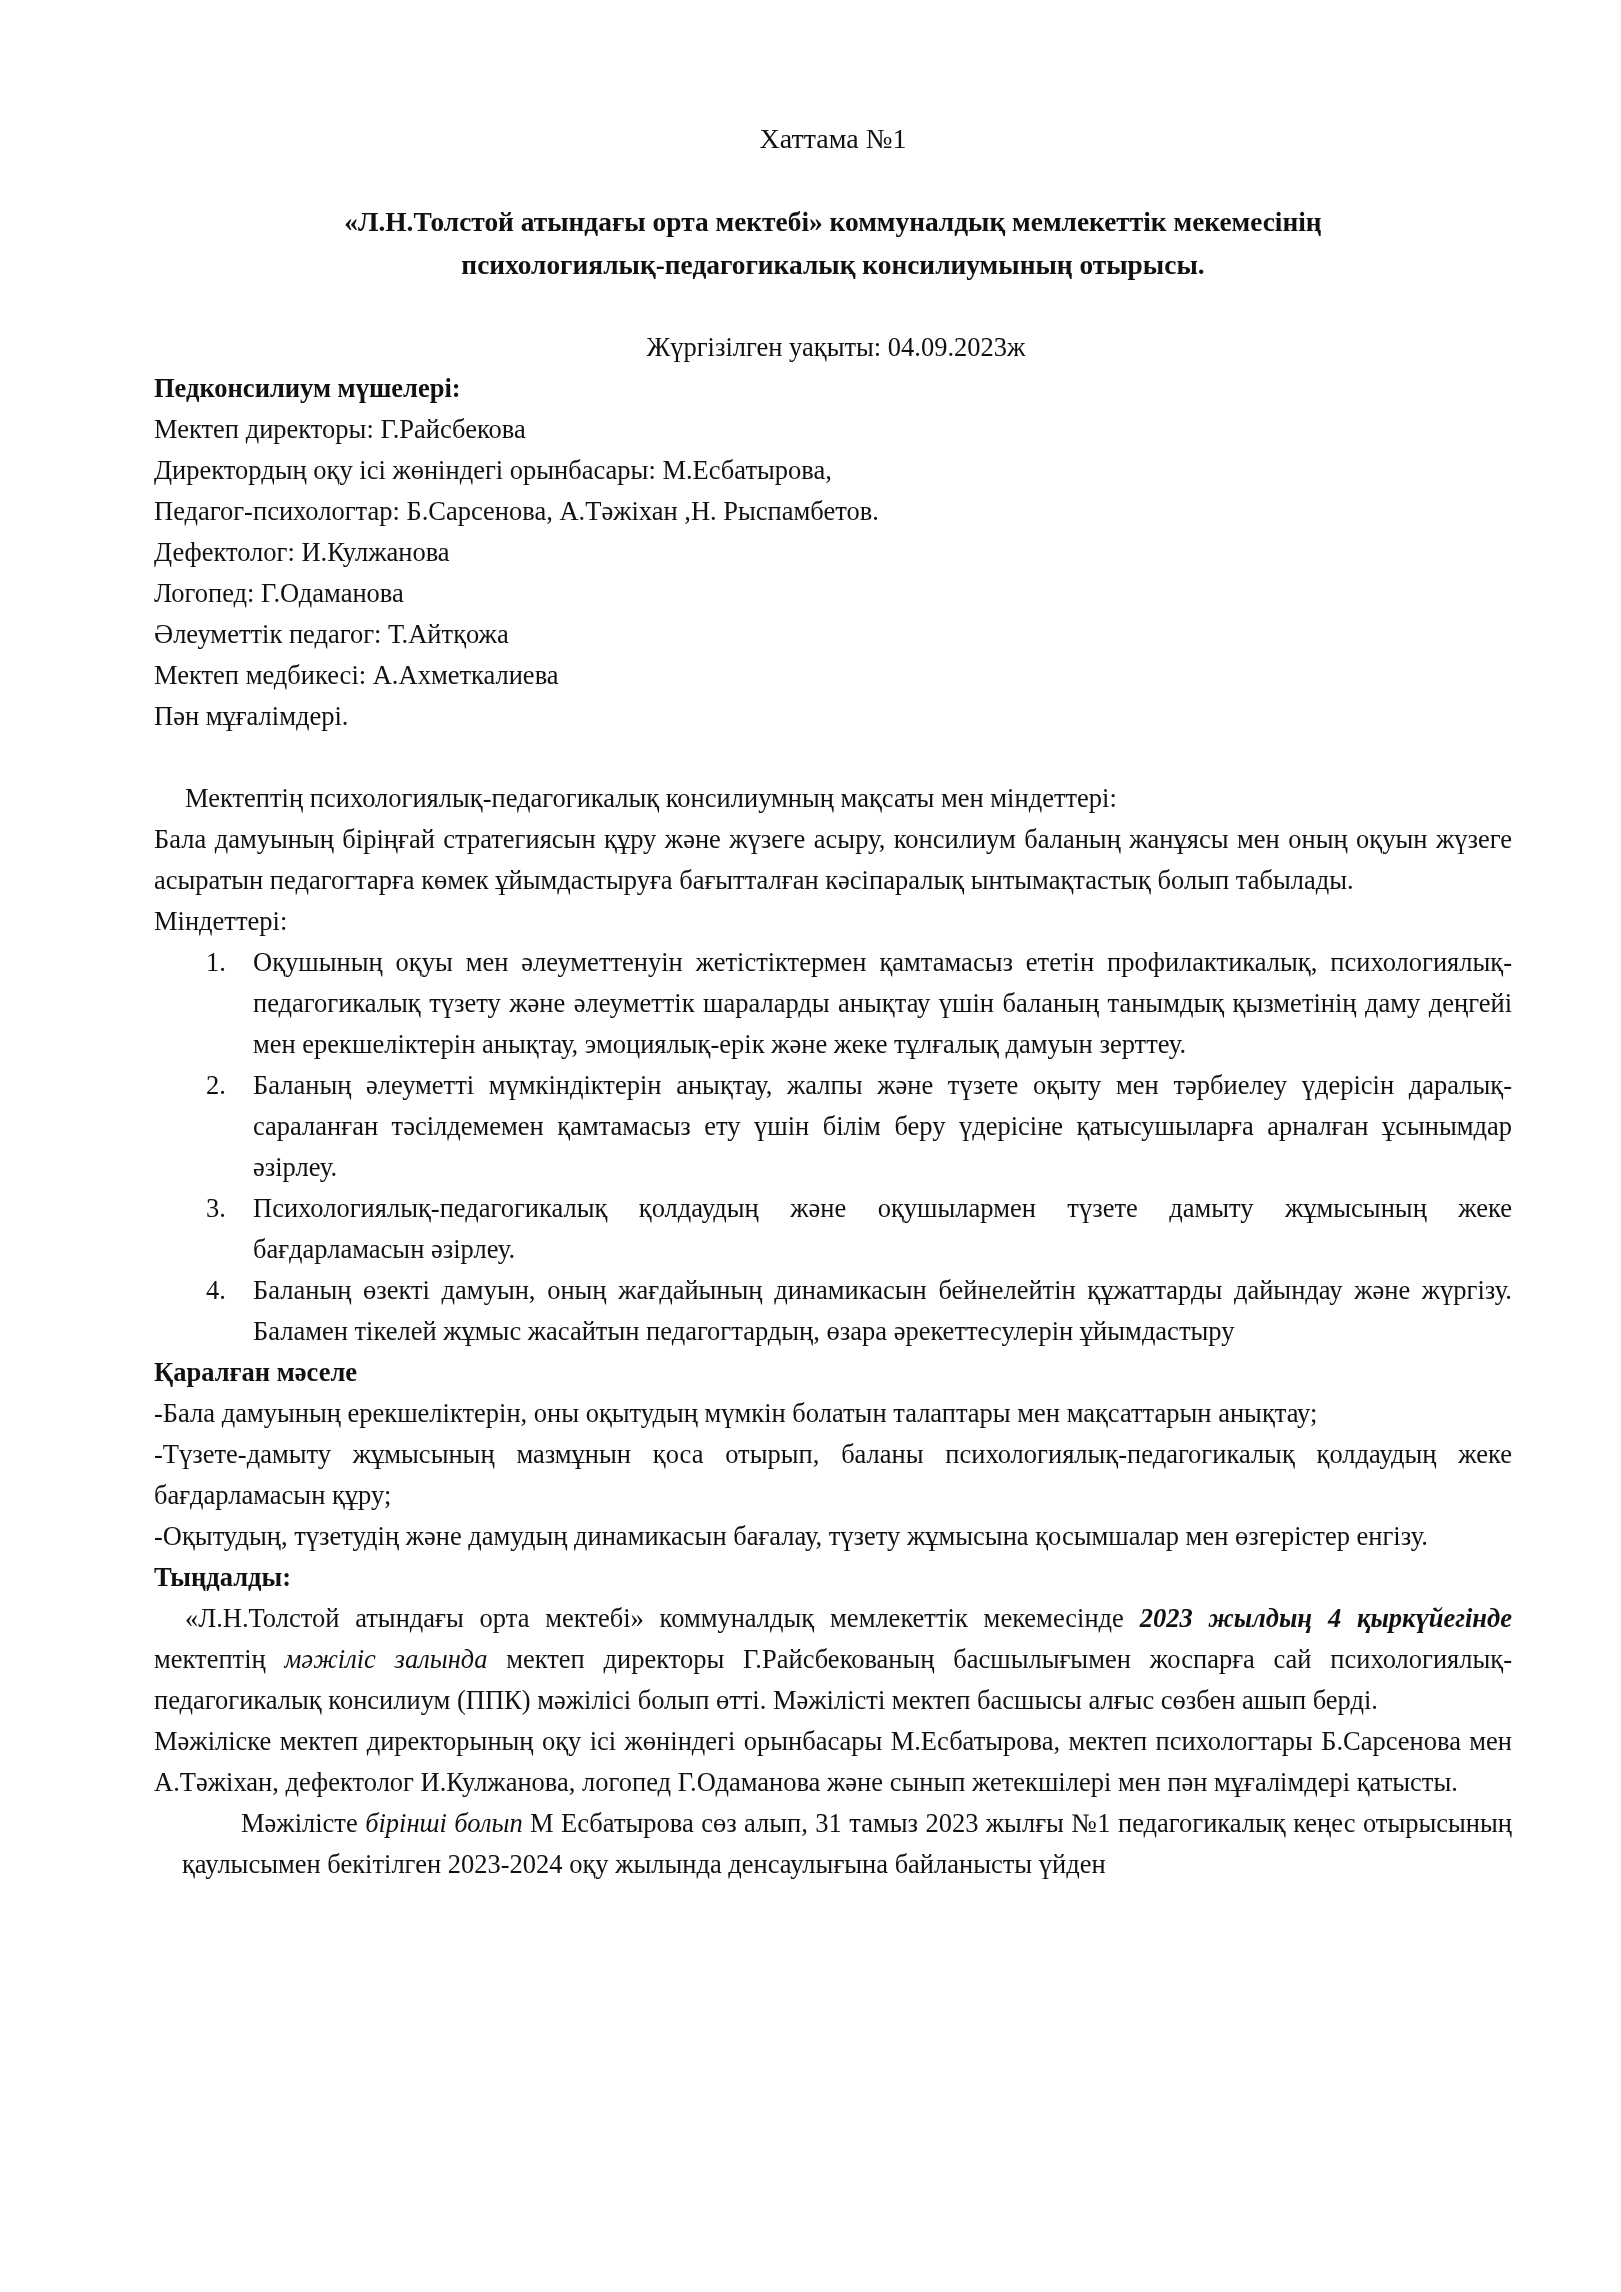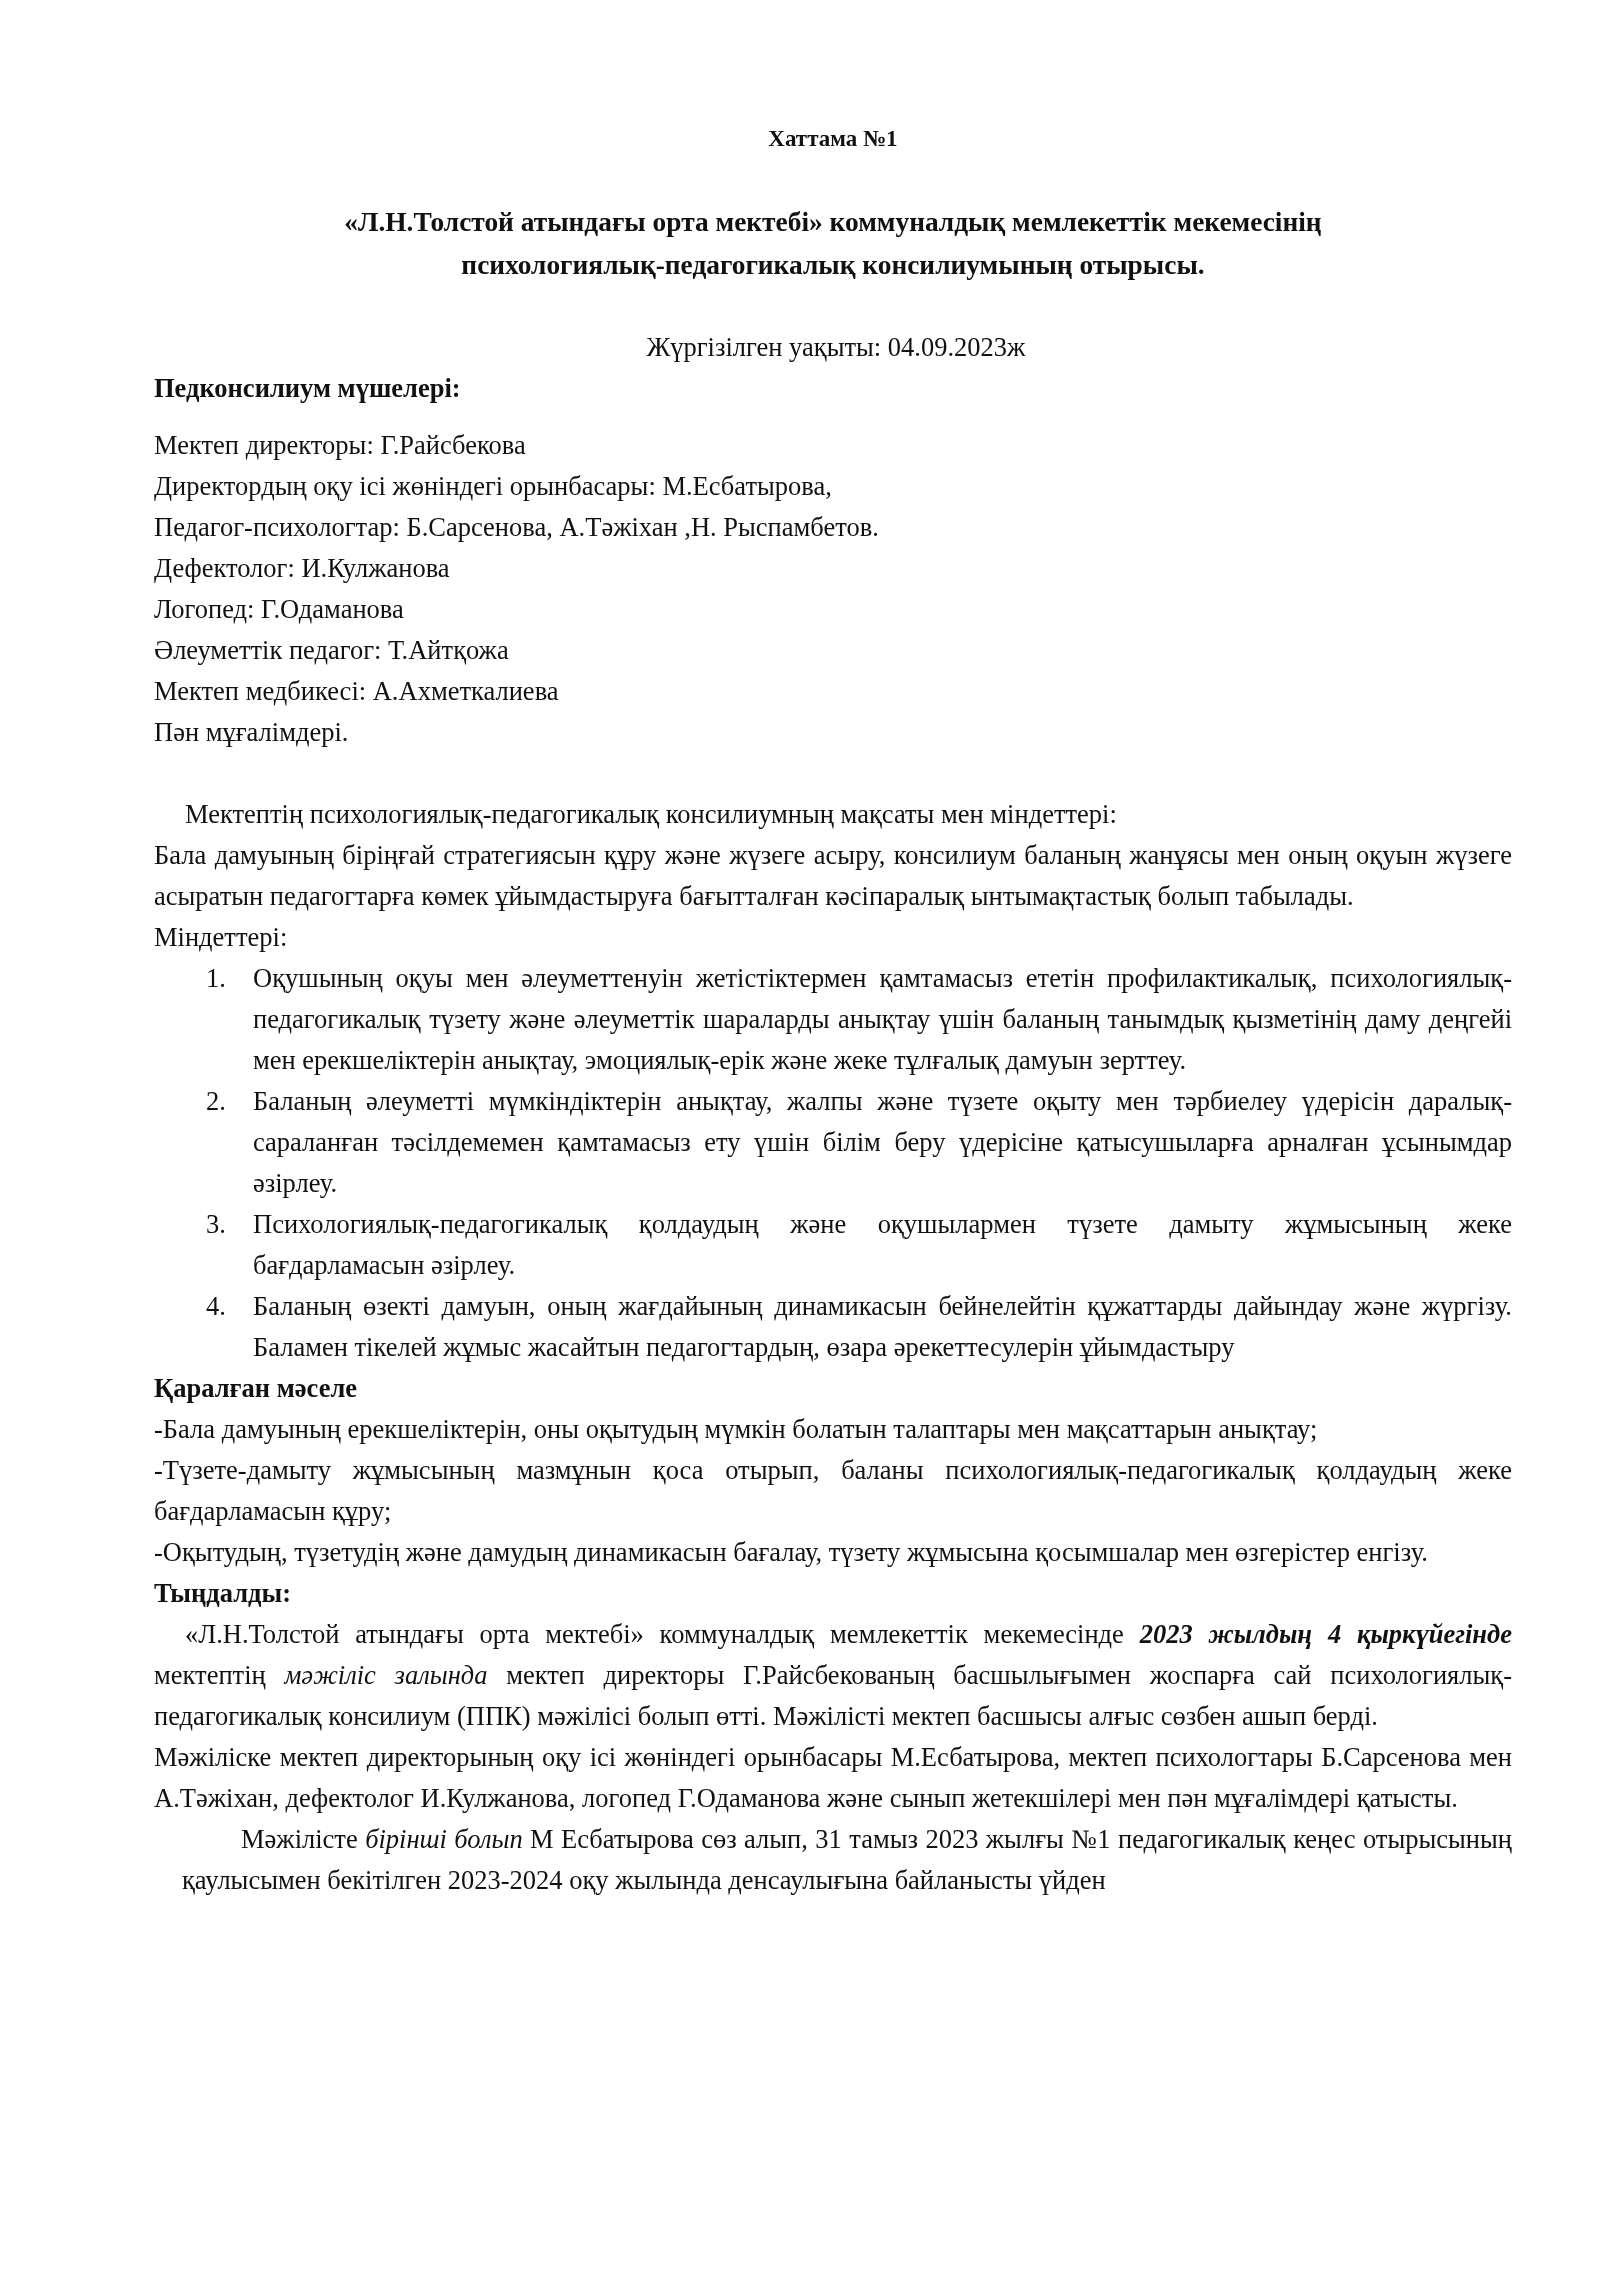--- a/index.html
+++ b/index.html
@@ -2,28 +2,28 @@
 <html><head>
 <meta charset="utf-8">
 <style>
   html, body { margin: 0; padding: 0; background: #ffffff; }
   body { width: 1621px; height: 2293px; position: relative; overflow: hidden; }
   .page {
     position: absolute; left: 154px; top: 0; width: 1358px;
     font-family: "Liberation Serif", serif;
     font-size: 26.5px; color: #111111; line-height: 41px;
   }
-  .title { position: absolute; top: 118px; left: 0; width: 100%; text-align: center; font-weight: bold; font-size: 23px; }
+  .title { position: absolute; top: 118px; left: 0; width: 100%; text-align: center; font-weight: normal; font-size: 28px; }
   .subtitle { position: absolute; top: 201px; left: 0; width: 100%; text-align: center; font-weight: bold; font-size: 27.4px; line-height: 43px; }
   .body { position: absolute; top: 327px; left: 0; width: 100%; }
   .line { display: block; }
   .b { font-weight: bold; }
   .justify { text-align: justify; text-align-last: left; }
   .indent-date { padding-left: 5.9px; text-align: center; }
-  .members { margin-top: 16px; }
+  .members { margin-top: 0; }
   .aim-heading { margin-top: 41px; padding-left: 31px; font-weight: normal; }
   ol.tasks { list-style: none; margin: 0; padding: 0; }
   ol.tasks li { position: relative; padding-left: 99px; text-align: justify; text-align-last: left; }
   ol.tasks li .num { position: absolute; left: 52px; top: 0; }
   .para-indent { text-indent: 31px; }
   .para-indent2 { text-indent: 59px; margin-left: 28px; }
   .bi { font-weight: bold; font-style: italic; }
   .i { font-style: italic; }
 </style>
 </head>

